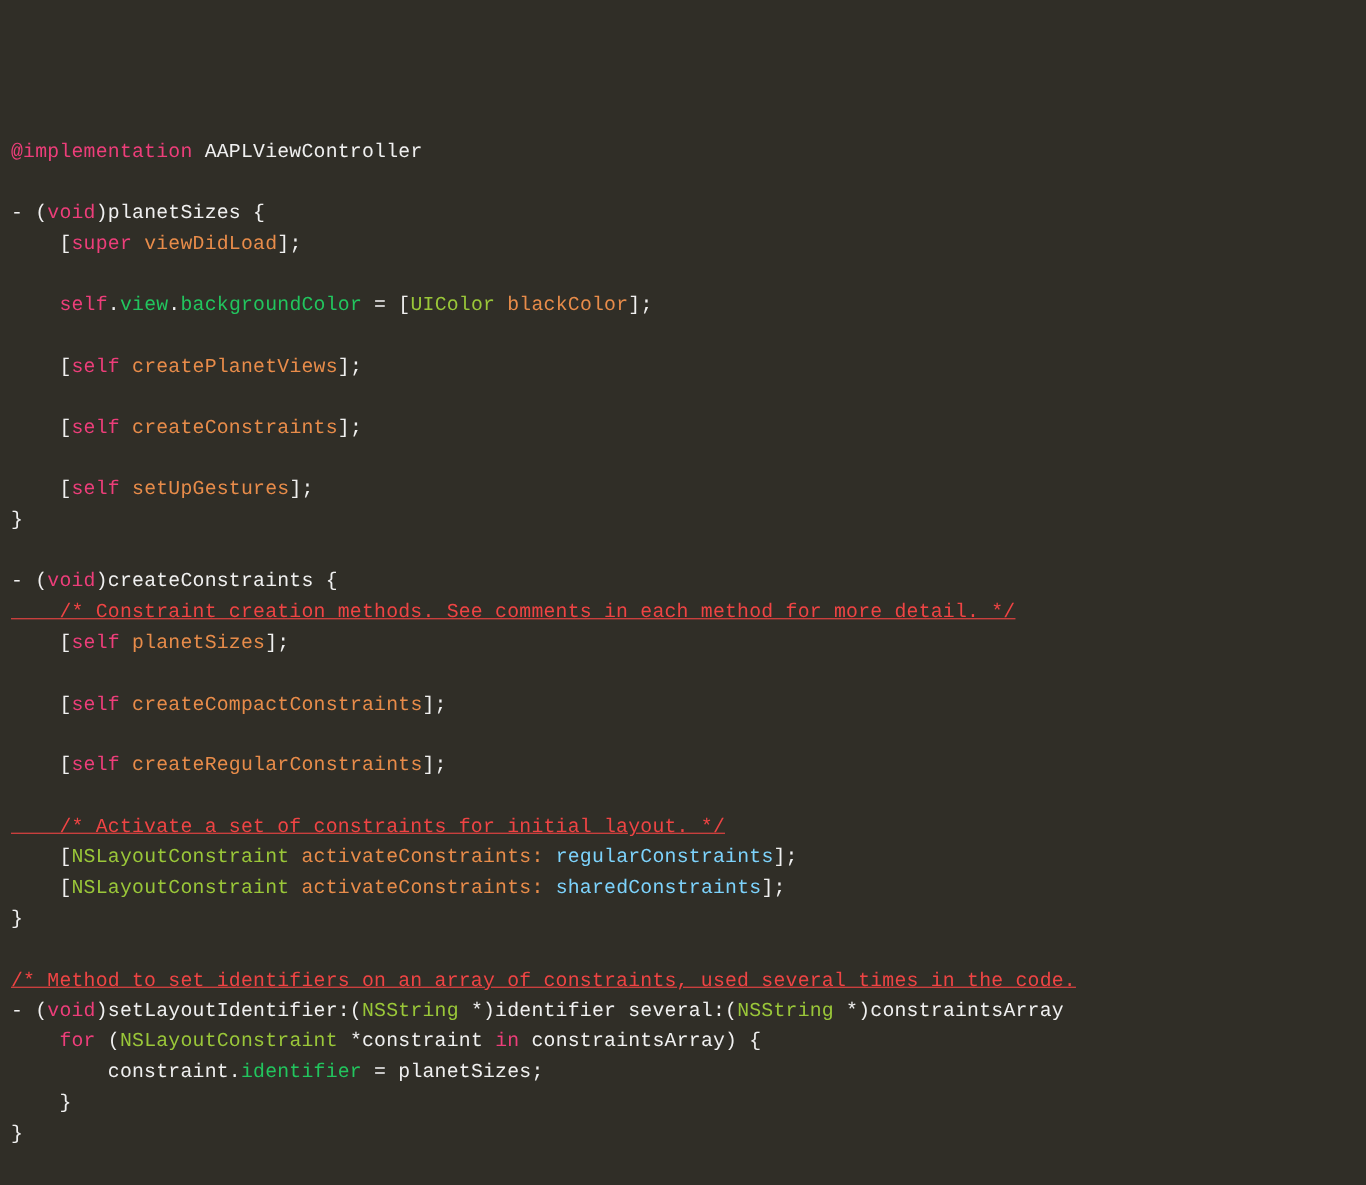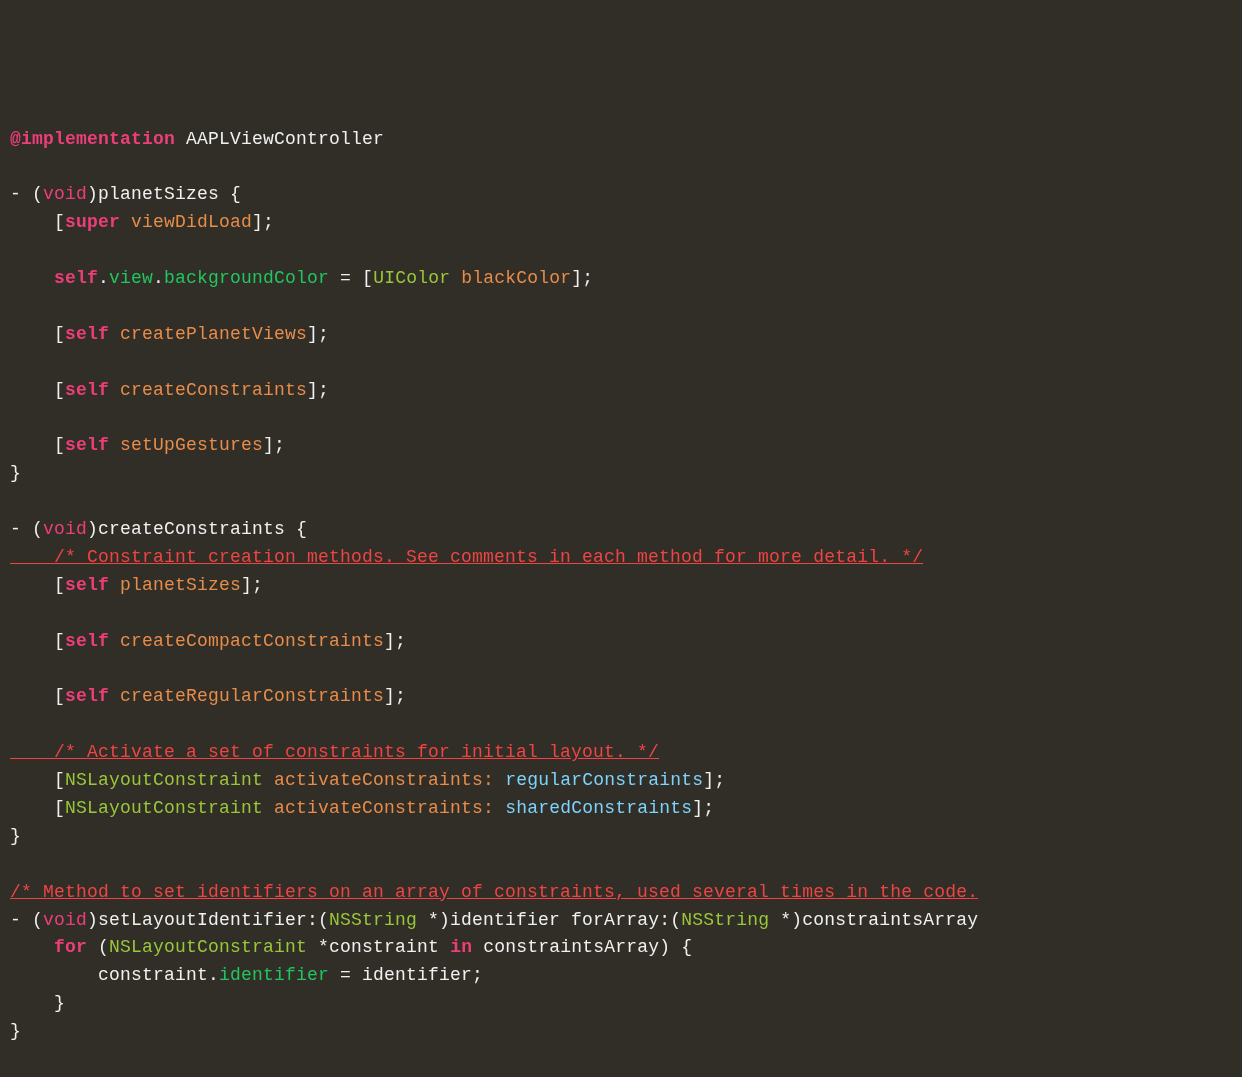--- a/index.html
+++ b/index.html
@@ -12,21 +12,21 @@
       font-family: 'SF Mono', Menlo, Monaco, 'Courier New', monospace;
       font-size: 18px;
       line-height: 1.55;
       padding: 14px 10px;
       color: #e8e8e8;
       white-space: pre;
       overflow-x: auto;
       font-weight: 500;
       letter-spacing: 0.2px;
     }
-    .keyword { color: #ed3e7a; font-weight: bold; }
+    .keyword { color: #ed3e7a; }
     .type { color: #ed3e7a; text-align: right; }
     .classname { color: #f0f0f0; }
     .method { color: #e88c4a; }
     .property { color: #22c55e; }
     .comment { color: #ef4444; text-decoration: underline; }
     .nsclass { color: #9ac739; margin-top: 28px; }
     .param { color: #7dd3fc; }
     .default { color: #f0f0f0; }
   </style>
 </head>
@@ -55,20 +55,20 @@
 <span><span class="default">    [</span><span class="keyword">self</span><span class="default"> </span><span class="method">createCompactConstraints</span><span class="default">];</span></span>
 
 <span><span class="default">    [</span><span class="keyword">self</span><span class="default"> </span><span class="method">createRegularConstraints</span><span class="default">];</span></span>
 
 <span><span class="comment">    /* Activate a set of constraints for initial layout. */</span></span>
 <span><span class="default">    [</span><span class="nsclass">NSLayoutConstraint</span><span class="default"> </span><span class="method">activateConstraints:</span><span class="default"> </span><span class="param">regularConstraints</span><span class="default">];</span></span>
 <span><span class="default">    [</span><span class="nsclass">NSLayoutConstraint</span><span class="default"> </span><span class="method">activateConstraints:</span><span class="default"> </span><span class="param">sharedConstraints</span><span class="default">];</span></span>
 <span><span class="default">}</span></span>
 
 <span><span class="comment">/* Method to set identifiers on an array of constraints, used several times in the code.</span></span>
-<span><span class="default">- (</span><span class="type">void</span><span class="default">)setLayoutIdentifier:(</span><span class="nsclass">NSString</span><span class="default"> *)identifier forArray:(</span><span class="nsclass">NSString</span><span class="default"> *)constraintsArray</span></span>
+<span><span class="default">- (</span><span class="type">void</span><span class="default">)setLayoutIdentifier:(</span><span class="nsclass">NSString</span><span class="default"> *)identifier several:(</span><span class="nsclass">NSString</span><span class="default"> *)constraintsArray</span></span>
 <span><span class="default">    </span><span class="keyword">for</span><span class="default"> (</span><span class="nsclass">NSLayoutConstraint</span><span class="default"> *constraint </span><span class="keyword">in</span><span class="default"> constraintsArray) {</span></span>
-<span><span class="default">        constraint.</span><span class="property">identifier</span><span class="default"> = identifier;</span></span>
+<span><span class="default">        constraint.</span><span class="property">identifier</span><span class="default"> = planetSizes;</span></span>
 <span><span class="default">    }</span></span>
 <span><span class="default">}</span></span></div>
 
 
 
 
 </body></html>

